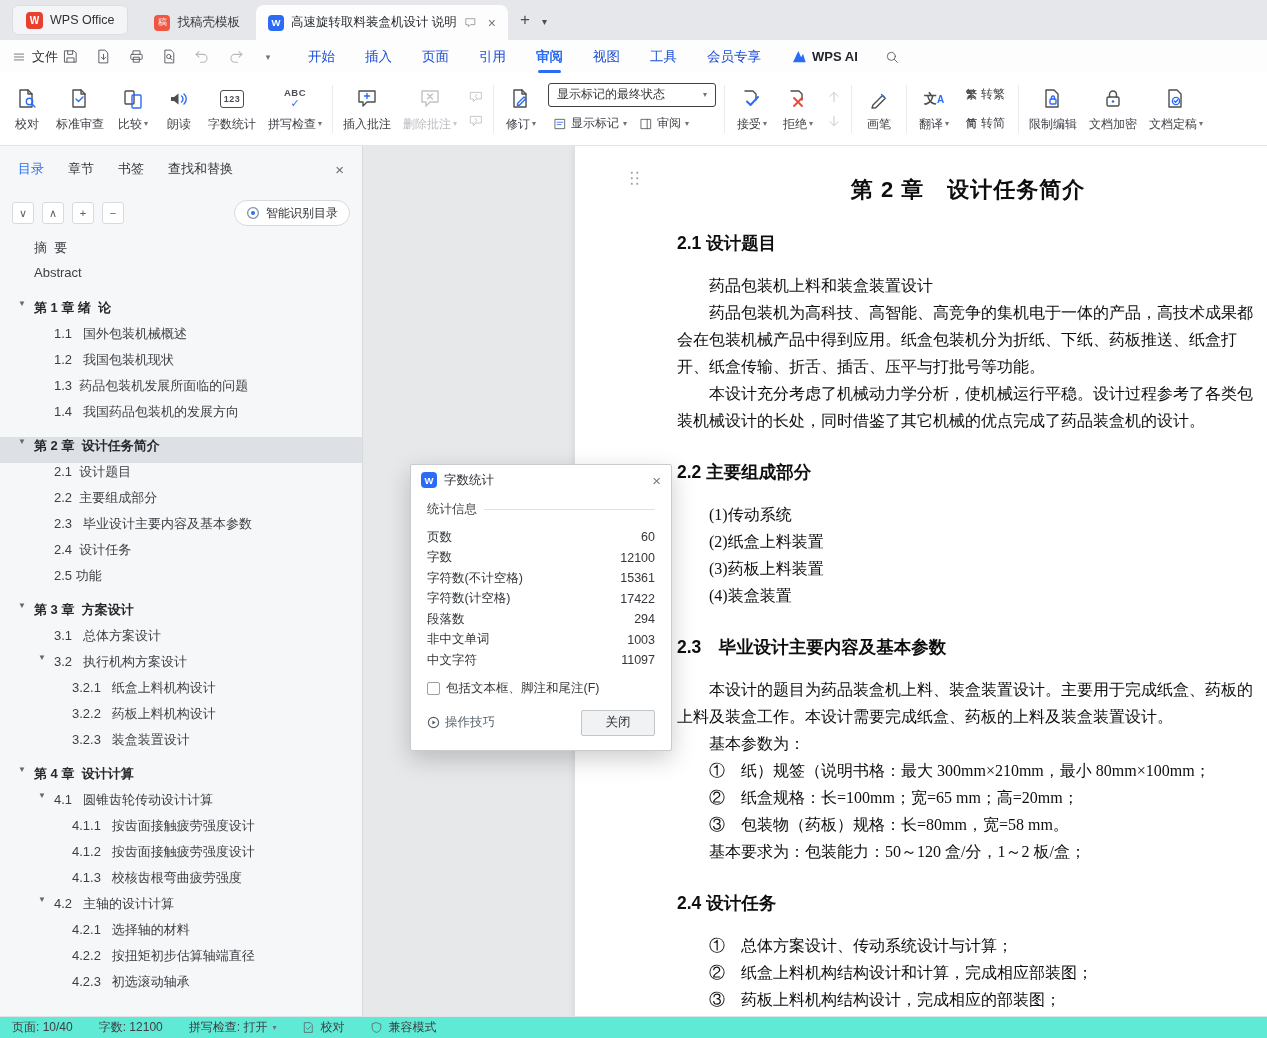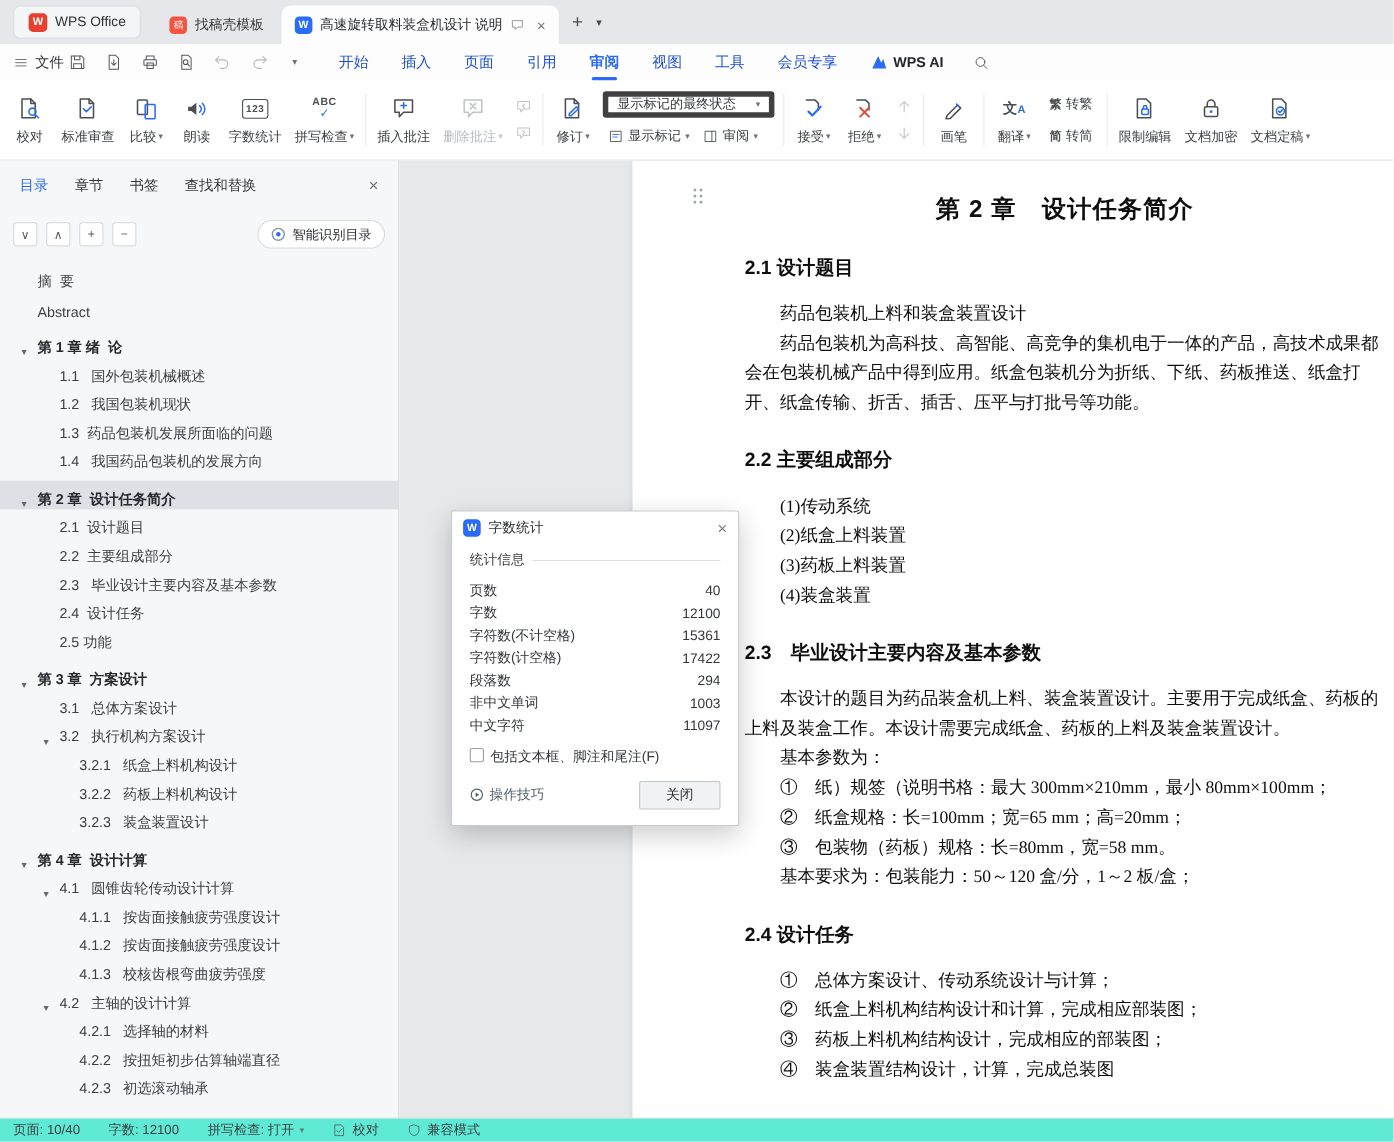--- a/index.html
+++ b/index.html
@@ -59,42 +59,42 @@
   .rbtn.dis .caret{color:#c6c9cc}
   .ric{height:26px;display:flex;align-items:center;justify-content:center}
   .txtic{font-size:9px;font-weight:bold;color:var(--stroke);border:1.4px solid var(--stroke);border-radius:3px;padding:3px 3px;letter-spacing:.5px}
   .abc{display:flex;flex-direction:column;align-items:center;line-height:1}
   .abc .t{font-size:9.5px;font-weight:bold;color:var(--stroke);letter-spacing:.5px}
   .abc .c{font-size:11px;color:var(--acc);font-weight:bold;margin-top:1px}
   .cjk-ic{font-size:13px;font-weight:bold;color:var(--stroke);line-height:1}
   .cjk-ic .en{color:var(--acc);font-size:10px}
   .mini-cjk{font-size:11px;font-weight:bold;color:var(--stroke)}
   .rcol{display:flex;flex-direction:column;justify-content:center;gap:5px;margin:0 4px}
-  .combo{width:156px;height:24px;border:5px solid #404040;border-radius:3px;background:#fff;display:flex;align-items:center;
+  .combo{width:168px;height:24px;border:1px solid #404040;border-radius:3px;background:#fff;display:flex;align-items:center;
     padding:0 8px;font-size:12px;color:#33363a;cursor:pointer}
   .combo .caret{margin-left:auto}
   .mk-row{display:flex;gap:2px}
   .mini{height:24px;display:flex;align-items:center;gap:4px;font-size:12px;color:var(--ink);padding:0 5px;border-radius:3px;cursor:pointer;white-space:nowrap}
   .stack{display:flex;flex-direction:column;gap:5px;margin:0 2px}
   .sqbtn{width:22px;height:19px;display:flex;align-items:center;justify-content:center;border-radius:3px;cursor:pointer}
 
   
   .main{display:flex;height:870px}
   .sidebar{width:363px;background:var(--panel);border-right:1px solid #d7d9dc;display:flex;flex-direction:column;flex:none}
   #panel-tabs{display:flex;align-items:center;gap:24px;height:46px;padding:0 18px;font-size:13px}
   .ptab{color:#34373b;cursor:pointer}
   .ptab.on{color:var(--acc)}
   .panel-x{margin-left:auto;color:#6b6e72;font-size:15px;cursor:pointer}
   .otoolbar{display:flex;align-items:center;gap:8px;height:42px;padding:0 12px}
   .tb{width:22px;height:22px;border:1px solid #d8dadd;border-radius:3px;background:#fff;color:#5a5d62;font-size:11px;
     display:flex;align-items:center;justify-content:center;cursor:pointer}
   .smart{margin-left:auto;height:26px;border:1px solid #d8dadd;border-radius:13px;background:#fff;display:flex;align-items:center;
     gap:6px;padding:0 11px;font-size:12px;color:#2e3135;cursor:pointer}
   #outline{flex:1;overflow:hidden;padding-top:5px}
-  .orow{height:26px;display:flex;align-items:flex-end;font-size:13px;color:#3c3f44;cursor:pointer}
+  .orow{height:26px;display:flex;align-items:flex-start;font-size:13px;color:#3c3f44;cursor:pointer}
   .orow.sel{background:#dde0e4}
   .orow.chap{margin-top:8px}
   .orow.chap .olabel{font-weight:bold;color:#26292d}
   .lv0{padding-left:18px}.lv1{padding-left:38px}.lv2{padding-left:56px}
   .oarrow{width:16px;font-size:8px;color:#64676b;text-align:left;flex:none}
   .oarrow.hid{visibility:hidden}
   .olabel{white-space:pre;overflow:hidden}
 
   
   .docarea{flex:1;position:relative;background:#e7e8ea;overflow:hidden}
@@ -111,21 +111,21 @@
   .dialog{position:absolute;left:410px;top:464px;width:262px;background:#fff;border:1px solid #c9cbce;border-radius:2px;
     box-shadow:0 8px 24px rgba(0,0,0,.20);z-index:30}
   .dlg-title{height:30px;display:flex;align-items:center;gap:7px;padding:0 10px;font-size:12.5px;color:#2e3135}
   .dlg-x{margin-left:auto;color:#7a7d80;font-size:15px;cursor:pointer}
   .dlg-body{padding:2px 16px 14px}
   .legend{display:flex;align-items:center;gap:7px;font-size:12.5px;color:#3c3f44;margin:4px 0 9px}
   .legend::after{content:"";flex:1;border-top:1px solid #e0e1e3}
   #wc-rows{display:flex;flex-direction:column}
   .wcrow{display:flex;justify-content:space-between;align-items:center;height:20.5px;font-size:12.5px;color:#33363a}
   .wcval{text-align:right}
-  .chk{display:flex;gap:6px;margin:9px 0 13px;font-size:12.5px;color:#33363a;cursor:pointer}
+  .chk{display:flex;align-items:center;gap:6px;margin:9px 0 13px;font-size:12.5px;color:#33363a;cursor:pointer}
   .cb{width:13px;height:13px;border:1px solid #9b9ea2;background:#fff;border-radius:2px;flex:none}
   .dlg-footer{display:flex;align-items:center}
   .tips{display:flex;align-items:center;gap:5px;font-size:12.5px;color:#55606b;cursor:pointer}
   .btn-close{margin-left:auto;width:74px;height:26px;background:#f1f2f4;border:1px solid #c3c6c9;border-radius:2px;
     color:#2e3135;font-size:12.5px;cursor:pointer;font-family:inherit}
 
   
   .statusbar{height:22px;background:#5eead4;border-top:1px solid #e1e2e5;display:flex;align-items:center;
     padding:0 12px;font-size:12px;color:#3c3f44;gap:26px}
   .sitem{display:flex;align-items:center;gap:5px;cursor:pointer}
@@ -642,20 +642,21 @@
   </div>
 
   <div class="docarea">
     <div class="page">
       <span class="drag-handle"></span>
       <div id="doc-content">
           <div class="blk h1">第 2 章　设计任务简介</div>
           <div class="blk h2">2.1 设计题目</div>
           <div class="blk p">药品包装机上料和装盒装置设计</div>
           <div class="blk p">药品包装机为高科技、高智能、高竞争的集机电于一体的产品，高技术成果都会在包装机械产品中得到应用。纸盒包装机分为折纸、下纸、药板推送、纸盒打开、纸盒传输、折舌、插舌、压平与打批号等功能。</div>
+          <div class="blk p">本设计充分考虑了机械动力学分析，使机械运行平稳。设计过程参考了各类包装机械设计的长处，同时借鉴了其它机械的优点完成了药品装盒机的设计。</div>
           <div class="blk h2">2.2 主要组成部分</div>
           <div class="blk p">(1)传动系统</div>
           <div class="blk p">(2)纸盒上料装置</div>
           <div class="blk p">(3)药板上料装置</div>
           <div class="blk p">(4)装盒装置</div>
           <div class="blk h2">2.3　毕业设计主要内容及基本参数</div>
           <div class="blk p">本设计的题目为药品装盒机上料、装盒装置设计。主要用于完成纸盒、药板的上料及装盒工作。本设计需要完成纸盒、药板的上料及装盒装置设计。</div>
           <div class="blk p">基本参数为：</div>
           <div class="blk p">①　纸）规签（说明书格：最大 300mm×210mm，最小 80mm×100mm；</div>
           <div class="blk p">②　纸盒规格：长=100mm；宽=65 mm；高=20mm；</div>
@@ -677,21 +678,21 @@
     <span>字数统计</span>
     <span class="dlg-x">×</span>
   </div>
   <div class="dlg-body">
     <div class="legend">
         <span>统计信息</span>
       </div>
     <div id="wc-rows">
         <div class="wcrow">
           <span class="wclbl">页数</span>
-          <span class="wcval">40</span>
+          <span class="wcval">60</span>
         </div>
         <div class="wcrow">
           <span class="wclbl">字数</span>
           <span class="wcval">12100</span>
         </div>
         <div class="wcrow">
           <span class="wclbl">字符数(不计空格)</span>
           <span class="wcval">15361</span>
         </div>
         <div class="wcrow">

